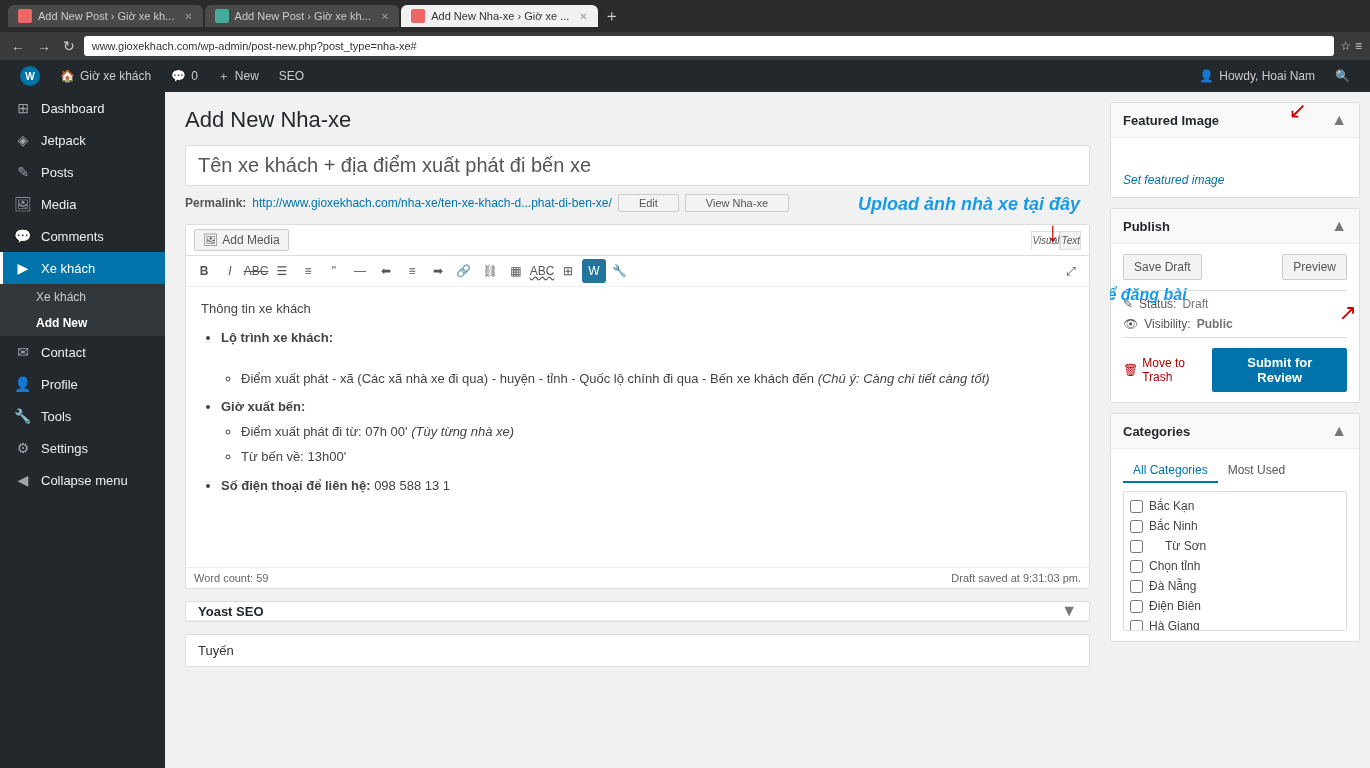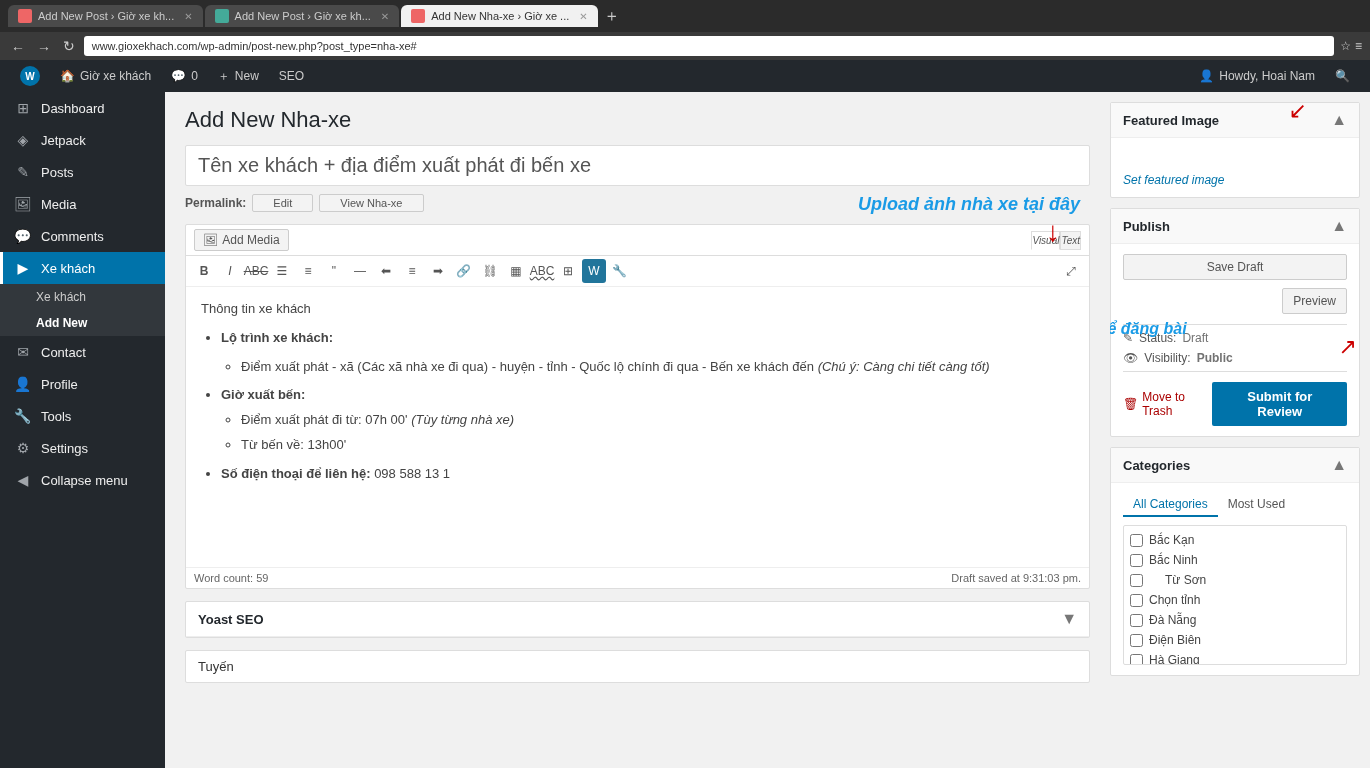--- a/index.html
+++ b/index.html
@@ -61,39 +61,39 @@
     .vt-tab.active { background: #fff; border-bottom-color: #fff; }
     .add-media-btn { display: flex; align-items: center; gap: 4px; padding: 3px 8px; background: #f3f3f3; border: 1px solid #ccc; border-radius: 2px; cursor: pointer; font-size: 12px; color: #555; }
     .editor-toolbar-row-2 { display: flex; align-items: center; padding: 3px 6px; border-bottom: 1px solid #eee; gap: 2px; flex-wrap: wrap; }
     .editor-content { padding: 12px 15px; min-height: 280px; color: #444; line-height: 1.6; }
     .editor-content ul { padding-left: 20px; margin-bottom: 8px; }
     .editor-content ul li { margin-bottom: 4px; }
     .editor-footer { padding: 4px 8px; border-top: 1px solid #eee; display: flex; justify-content: space-between; font-size: 11px; color: #666; }
 
     
     .meta-box { background: #fff; border: 1px solid #ddd; border-radius: 2px; margin-top: 12px; }
-    .meta-box-header { display: flex; align-items: center; justify-content: space-between; padding: 8px 12px; border-bottom: 1px solid #eee; cursor: pointer; }
+    .meta-box-header { display: flex; align-items: center; justify-content: space-between; padding: 0 12px; border-bottom: 1px solid #eee; cursor: pointer; }
     .meta-box-title { font-size: 13px; font-weight: 600; color: #23282d; }
     .meta-box-toggle { color: #777; font-size: 16px; }
 
     
     .tuyen-box { background: #fff; border: 1px solid #ddd; border-radius: 2px; margin-top: 12px; padding: 8px 12px; font-size: 13px; color: #333; font-weight: 500; }
 
     
     .panel { background: #fff; border: 1px solid #ddd; border-radius: 2px; margin-bottom: 10px; }
     .panel-header { display: flex; align-items: center; justify-content: space-between; padding: 8px 12px; border-bottom: 1px solid #eee; background: #f9f9f9; }
     .panel-title { font-size: 13px; font-weight: 600; color: #23282d; }
     .panel-toggle { color: #777; font-size: 16px; cursor: pointer; }
     .panel-content { padding: 10px 12px; }
 
     
     .featured-image-link { color: #0073aa; text-decoration: none; font-size: 12px; cursor: pointer; font-style: italic; }
 
     
-    .publish-actions { display: flex; gap: 8px; margin-bottom: 10px; flex-direction: column; }
+    .publish-actions { display: flex; gap: 8px; margin-bottom: 10px; }
     .btn-save-draft { padding: 5px 10px; background: #f3f3f3; border: 1px solid #ccc; border-radius: 2px; cursor: pointer; font-size: 12px; color: #555; }
     .btn-preview { padding: 5px 10px; background: #f3f3f3; border: 1px solid #ccc; border-radius: 2px; cursor: pointer; font-size: 12px; color: #555; margin-left: auto; }
     .publish-info { display: flex; align-items: center; gap: 6px; font-size: 12px; color: #555; margin-bottom: 6px; }
     .publish-info a { color: #737373; text-decoration: none; }
     .publish-footer { display: flex; align-items: center; justify-content: space-between; margin-top: 10px; }
     .move-to-trash { color: #a00; font-size: 12px; cursor: pointer; text-decoration: none; display: flex; align-items: center; gap: 4px; }
     .btn-submit { padding: 7px 14px; background: #0073aa; border: none; border-radius: 2px; cursor: pointer; font-size: 13px; color: #fff; font-weight: 600; }
 
     
     .categories-tabs { display: flex; gap: 0; margin-bottom: 8px; }
@@ -237,20 +237,21 @@
 
     <div class="wp-main">
       <h1 class="page-title">Add New Nha-xe</h1>
 
       
       <input class="post-title-input" type="text" value="Tên xe khách + địa điểm xuất phát đi bến xe" style="">
 
       
       <div class="permalink-row">
         <strong>Permalink:</strong>
+        <a class="permalink-link" href="#">http://www.gioxekhach.com/nha-xe/ten-xe-khach-d...phat-di-ben-xe/</a>
         <button class="permalink-btn">Edit</button>
         <button class="permalink-btn">View Nha-xe</button>
       </div>
 
       
       <div style="position:relative;">
         <div style="position:absolute; top:-30px; right:10px; color:#1a9be6; font-size:18px; font-weight:bold; font-style:italic; pointer-events:none; white-space:nowrap;">Upload ảnh nhà xe tại đây</div>
         <div style="position:absolute; top:-8px; right:30px; color:#cc0000; font-size:28px; pointer-events:none;">↓</div>
       </div>
 
@@ -295,21 +296,21 @@
           <button class="editor-toolbar-btn" style="background:#21759b;color:#fff;border-radius:3px;">W</button>
           <button class="editor-toolbar-btn">🔧</button>
           <button class="editor-toolbar-btn" style="margin-left:auto;">⤢</button>
         </div>
 
         <div class="editor-content">
           <p>Thông tin xe khách</p>
           <ul style="margin-top:8px;">
             <li>
               <strong>Lộ trình xe khách:</strong>
-              <ul style="margin-top:8px;">
+              <ul style="margin-top:20px;">
                 <li>Điểm xuất phát - xã (Các xã nhà xe đi qua) - huyện - tỉnh - Quốc lộ chính đi qua - Bến xe khách đến <em>(Chú ý: Càng chi tiết càng tốt)</em></li>
               </ul>
             </li>
             <li style="margin-top:6px;">
               <strong>Giờ xuất bến:</strong>
               <ul style="margin-top:4px;">
                 <li>Điểm xuất phát đi từ: 07h 00' <em>(Tùy từng nhà xe)</em></li>
                 <li>Từ bến về: 13h00'</li>
               </ul>
             </li>

